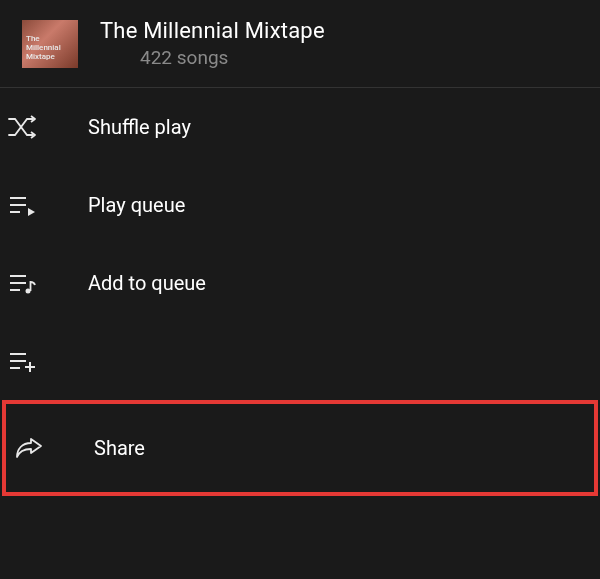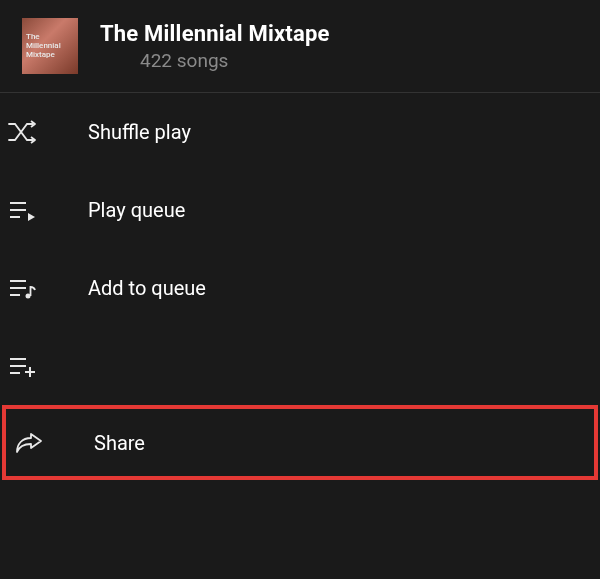--- a/index.html
+++ b/index.html
@@ -12,41 +12,41 @@
       overflow: hidden;
     }
     .header {
       display: flex;
       align-items: center;
       padding: 18px 22px 18px 22px;
       border-bottom: 1px solid #333;
     }
     .album-art {
       width: 56px;
-      height: 56px;
+      height: 48px;
       background: linear-gradient(135deg, #8a4a3a 0%, #c97a6a 40%, #7a3a2a 100%);
       position: relative;
       overflow: hidden;
       flex-shrink: 0;
     }
     .album-art-text {
       position: absolute;
       left: 4px;
       top: 14px;
       font-size: 8px;
       line-height: 9px;
       color: #e8e8e8;
       font-weight: 500;
     }
     .header-text {
       margin-left: 22px;
     }
     .playlist-title {
       font-size: 22px;
-      font-weight: 700;
+      font-weight: 400;
       color: #fff;
       letter-spacing: 0.2px;
     }
     .playlist-subtitle {
       font-size: 19px;
       color: #8a8a8a;
       margin-top: 3px;
       margin-left: 40px;
     }
     .menu {
@@ -69,21 +69,21 @@
     .menu-label {
       font-size: 20px;
       color: #fff;
       margin-left: 36px;
       font-weight: 400;
     }
     .highlight {
       position: relative;
       border: 4px solid #e53935;
       margin: 0 2px 2px 2px;
-      height: 75px;
+      height: 96px;
     }
     svg { display: block; }
   </style>
 </head>
 <body>
 
 <div class="header">
   <div class="album-art">
     <div class="album-art-text">
       <div>The</div>

